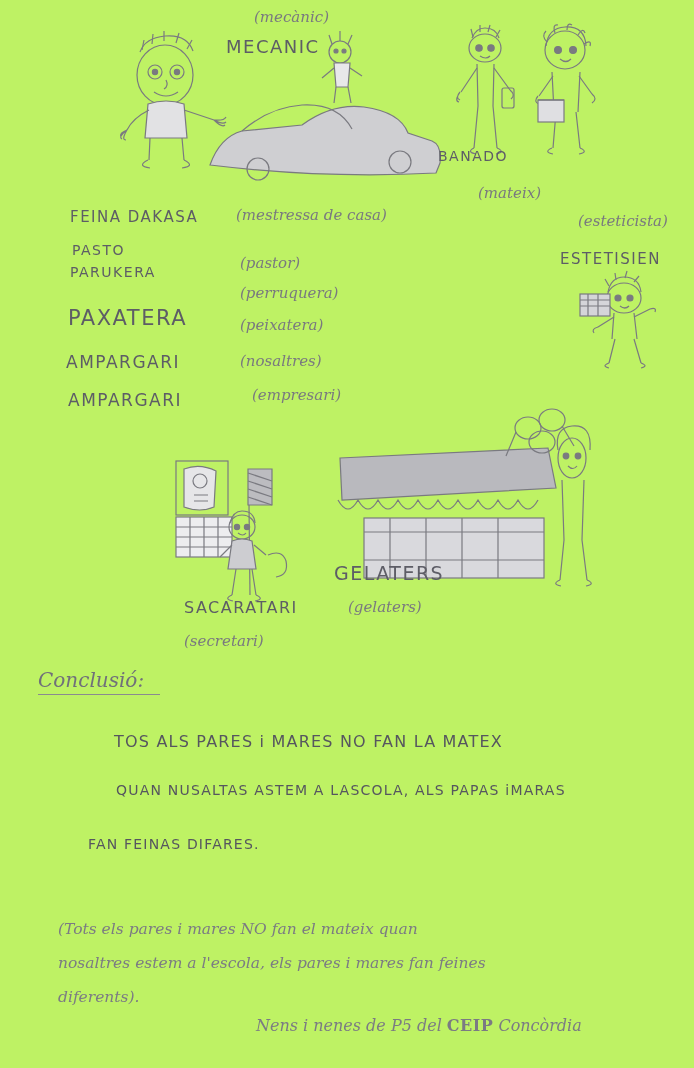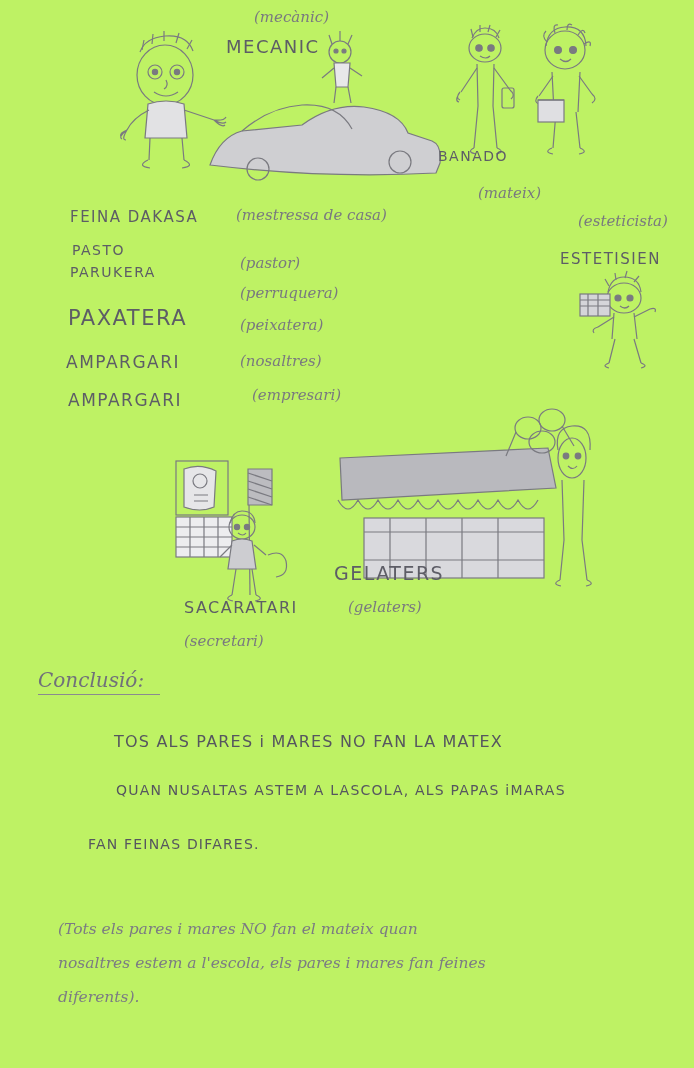--- a/index.html
+++ b/index.html
@@ -255,14 +255,17 @@
     <div class="kidline abs" style="left:116px;top:782px;font-size:14px;letter-spacing:1.2px;">QUAN  NUSALTAS  ASTEM A LASCOLA,  ALS PAPAS  iMARAS</div>
     <div class="kidline abs" style="left:88px;top:836px;font-size:14px;letter-spacing:1.2px;">FAN  FEINAS  DIFARES.</div>
   </div>
 
   <div>
     <div class="bodytext abs" style="left:58px;top:916px;">(Tots els pares i mares NO fan el mateix quan</div>
     <div class="bodytext abs" style="left:58px;top:950px;">nosaltres estem a l'escola, els pares i mares fan feines</div>
     <div class="bodytext abs" style="left:58px;top:984px;">diferents).</div>
   </div>
 
+  <div class="bodytext abs" style="left:256px;top:1012px;font-size:16px;">
+    <span>Nens i nenes de P5 del </span><span class="bold">CEIP</span><span> Concòrdia</span>
+  </div>
 
 </div>
 
 </body></html>

